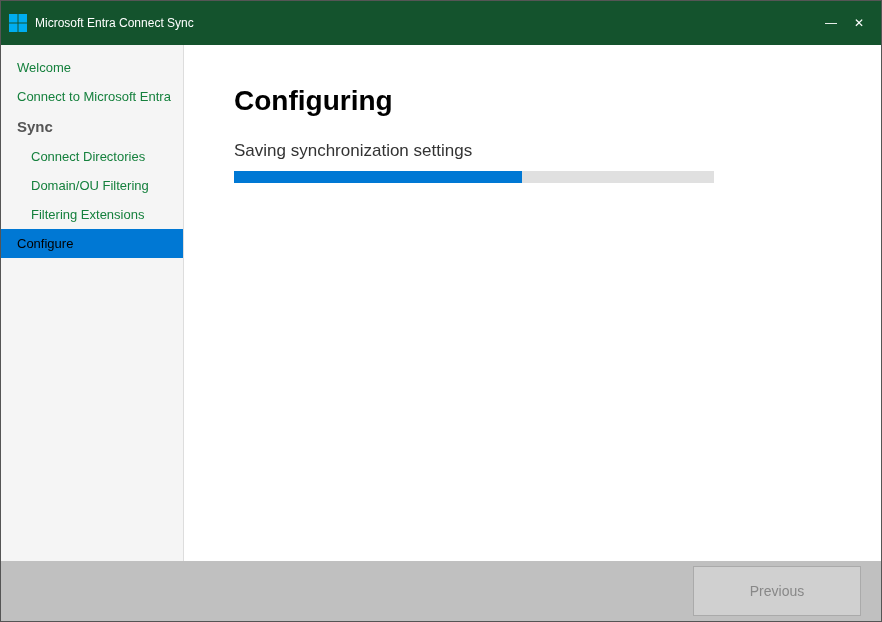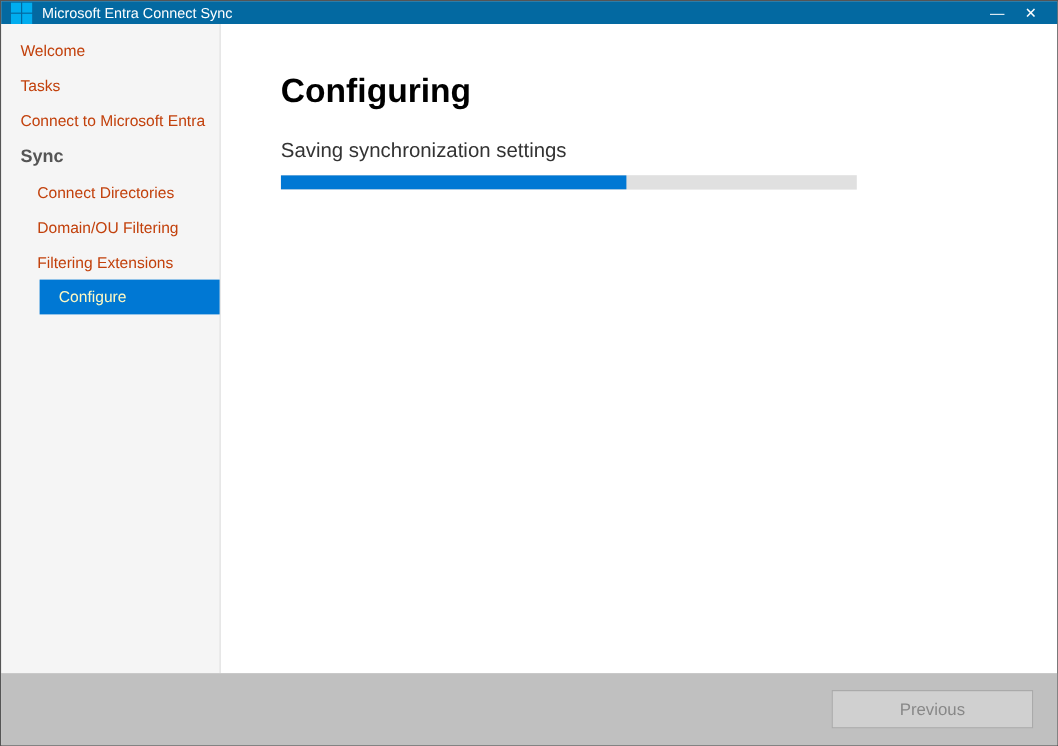--- a/index.html
+++ b/index.html
@@ -15,22 +15,22 @@
 
     .window {
       width: 882px;
       height: 622px;
       display: flex;
       flex-direction: column;
       border: 1px solid #555;
     }
 
     .title-bar {
-      height: 19px;
-      background: #0369a1;
+      height: 44px;
+      background: #14532d;
       display: flex;
       align-items: center;
       padding: 0 8px;
       flex-shrink: 0;
     }
 
     .title-bar-icon {
       width: 18px;
       height: 18px;
       margin-right: 8px;
@@ -71,29 +71,28 @@
       width: 183px;
       background: #f5f5f5;
       border-right: 1px solid #ddd;
       flex-shrink: 0;
       padding-top: 8px;
     }
 
     .sidebar-item {
       padding: 7px 16px;
       cursor: pointer;
-      color: #c2410c;
+      color: #15803d;
       font-size: 13px;
       white-space: nowrap;
     }
 
     .sidebar-item.active {
       background: #0078d4;
-      color: #fef9c3;
-      margin-left: 32px;
+      color: #000000;
     }
 
     .sidebar-item.sub {
       padding-left: 30px;
     }
 
     .sidebar-section {
       padding: 7px 16px;
       color: #555;
       font-size: 15px;
@@ -141,21 +140,21 @@
       display: flex;
       align-items: center;
       justify-content: flex-end;
       padding: 0 20px;
       gap: 12px;
       flex-shrink: 0;
     }
 
     .footer-btn {
       width: 168px;
-      height: 32px;
+      height: 50px;
       background: #d0d0d0;
       border: 1px solid #aaa;
       cursor: pointer;
       font-size: 14px;
       color: #333;
       font-family: 'Segoe UI', sans-serif;
     }
 
     .footer-btn:disabled {
       color: #888;
@@ -180,21 +179,20 @@
     <div class="title-bar-controls">
       <button class="title-bar-btn">—</button>
       <button class="title-bar-btn close">✕</button>
     </div>
   </div>
 
   <div class="main-content">
 
     <div class="sidebar">
       <div class="sidebar-item">Welcome</div>
-      <div class="sidebar-item">Tasks</div>
       <div class="sidebar-item">Connect to Microsoft Entra</div>
       <div class="sidebar-section">Sync</div>
       <div class="sidebar-item sub">Connect Directories</div>
       <div class="sidebar-item sub">Domain/OU Filtering</div>
       <div class="sidebar-item sub">Filtering Extensions</div>
       <div class="sidebar-item active">Configure</div>
     </div>
 
     <div class="content-area">
       <div class="page-title">Configuring</div>

